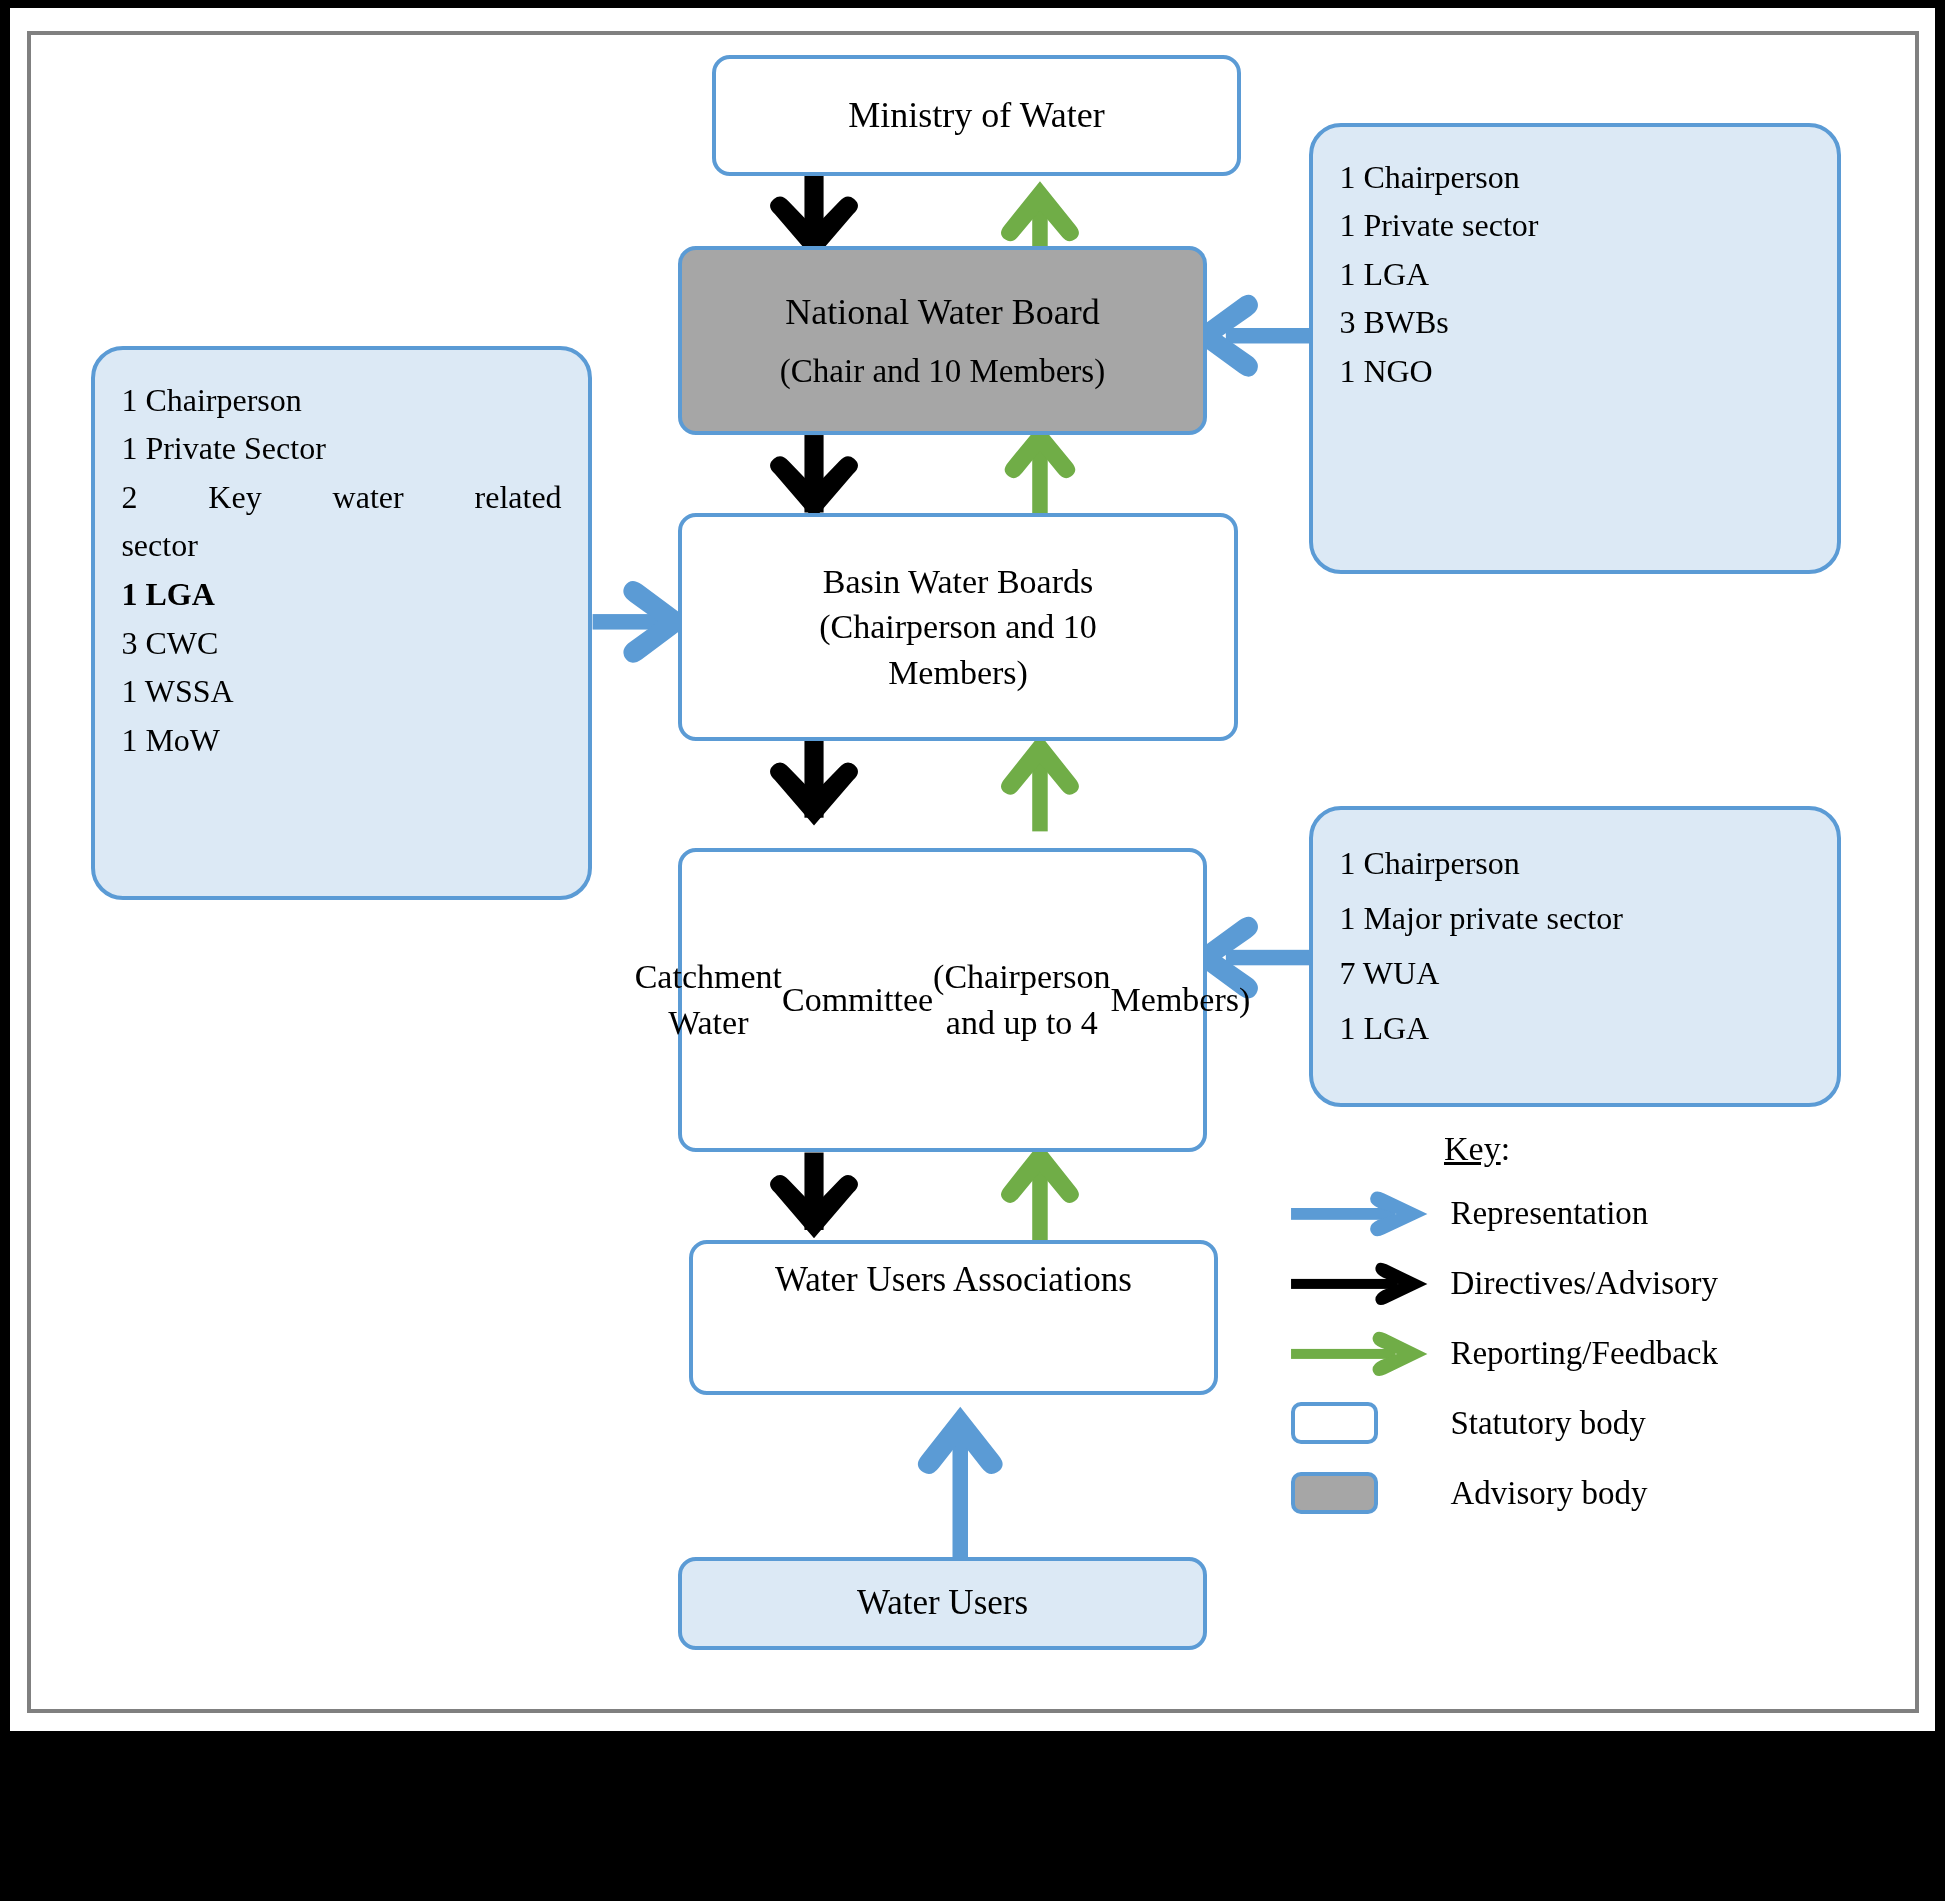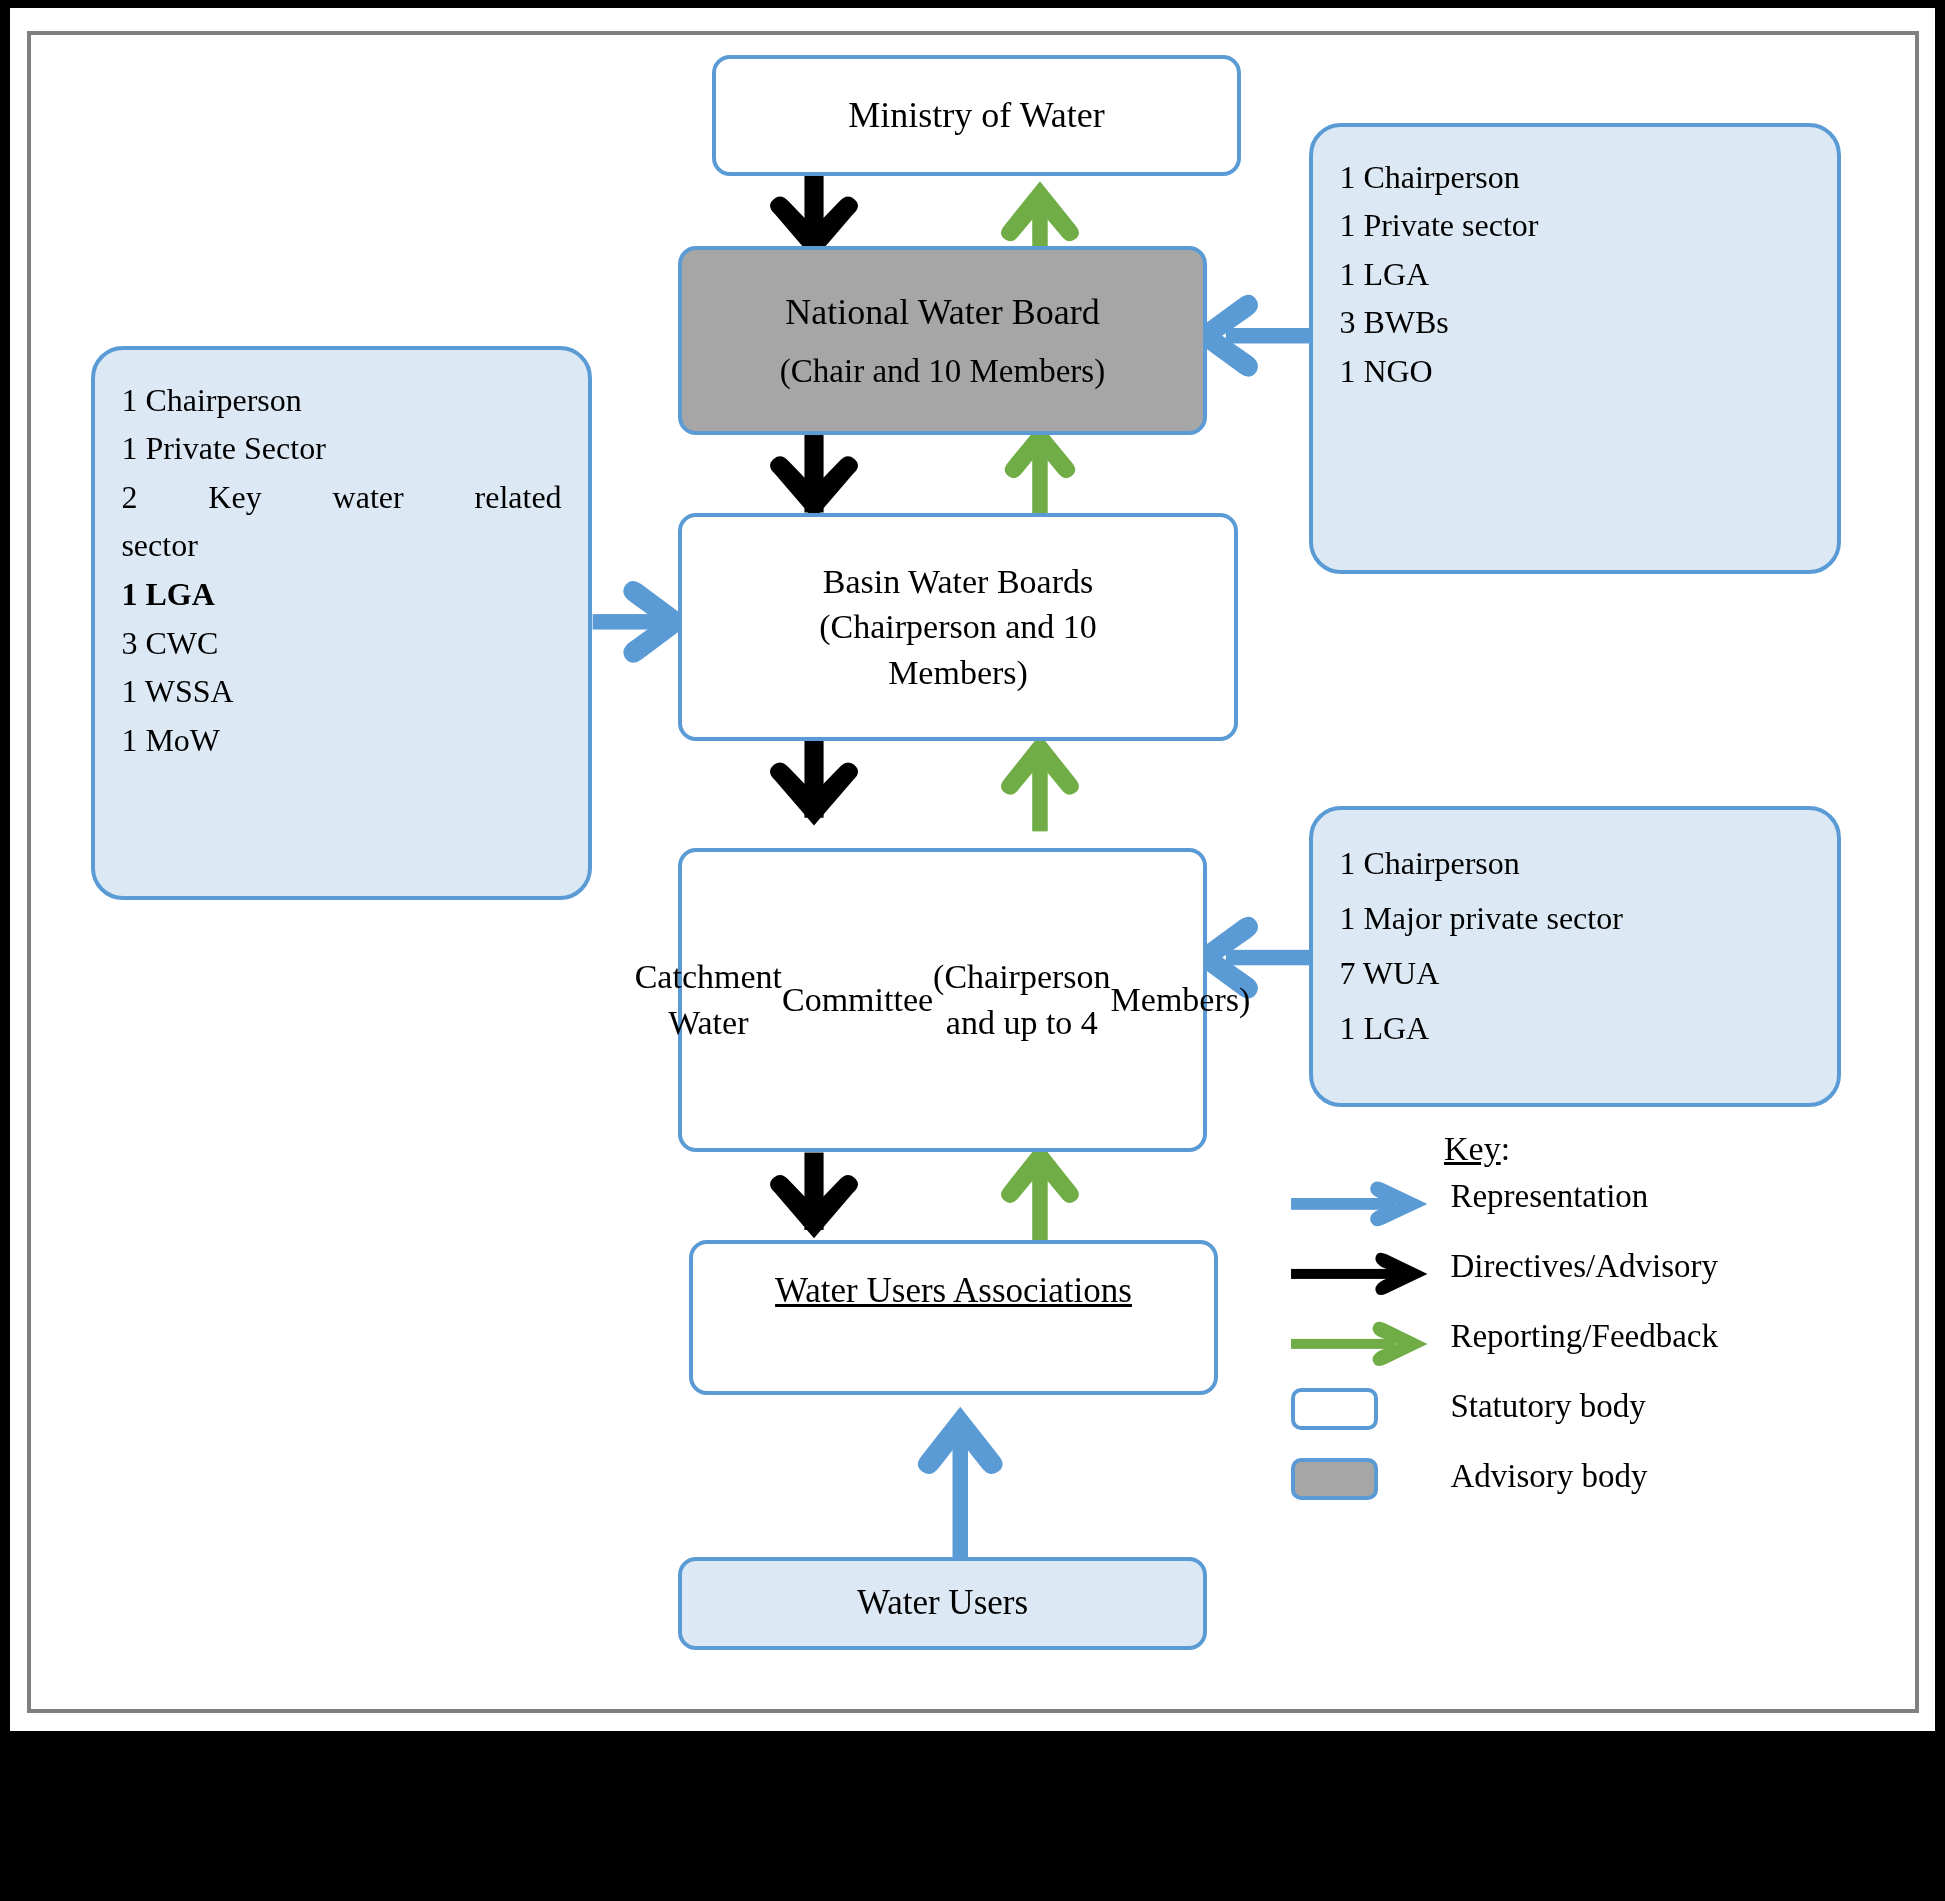--- a/index.html
+++ b/index.html
@@ -70,21 +70,21 @@
   }
 
   
   #legend{position:absolute;left:1285px;top:1130px;width:620px;}
   #legend .keyhead{
     font-size:34px;font-weight:normal;color:#000;
     margin-left:159px;margin-bottom:10px;
   }
   #legend .keyhead u{text-decoration:underline;}
   .legend-row{
-    display:flex;align-items:flex-start;
+    display:flex;align-items:center;
     height:70px;
   }
   .legend-sym{
     width:150px;flex:0 0 150px;
     display:flex;align-items:center;justify-content:flex-start;
     padding-left:6.4px;
   }
   .legend-label{
     font-size:33px;color:#000;white-space:nowrap;
     padding-left:9px;
@@ -187,21 +187,21 @@
     <span>Members)</span>
   </div>
 
   <div class="node" style="left:678px;top:848px;width:529px;height:304px;font-size:34px;flex-direction:row;">
     <span>Catchment Water</span>
     <span>Committee</span>
     <span>(Chairperson and up to 4</span>
     <span>Members)</span>
   </div>
 
-  <div class="node" style="left:689px;top:1240px;width:529px;height:155px;font-size:35px;align-items:flex-start;padding-top:24px;text-decoration:underline;">
+  <div class="node" style="left:689px;top:1240px;width:529px;height:155px;font-size:35px;align-items:flex-start;padding-top:13px;">
     <span>Water Users Associations</span>
   </div>
 
   <div class="node lightblue" style="left:678px;top:1557px;width:529px;height:93px;font-size:35px;justify-content:center;">
     <span>Water Users</span>
   </div>
 
   <div class="callout" style="left:1309px;top:123px;width:532px;height:451px;font-size:32px;">
     <div class="ln">1 Chairperson</div>
     <div class="ln">1 Private sector</div>

